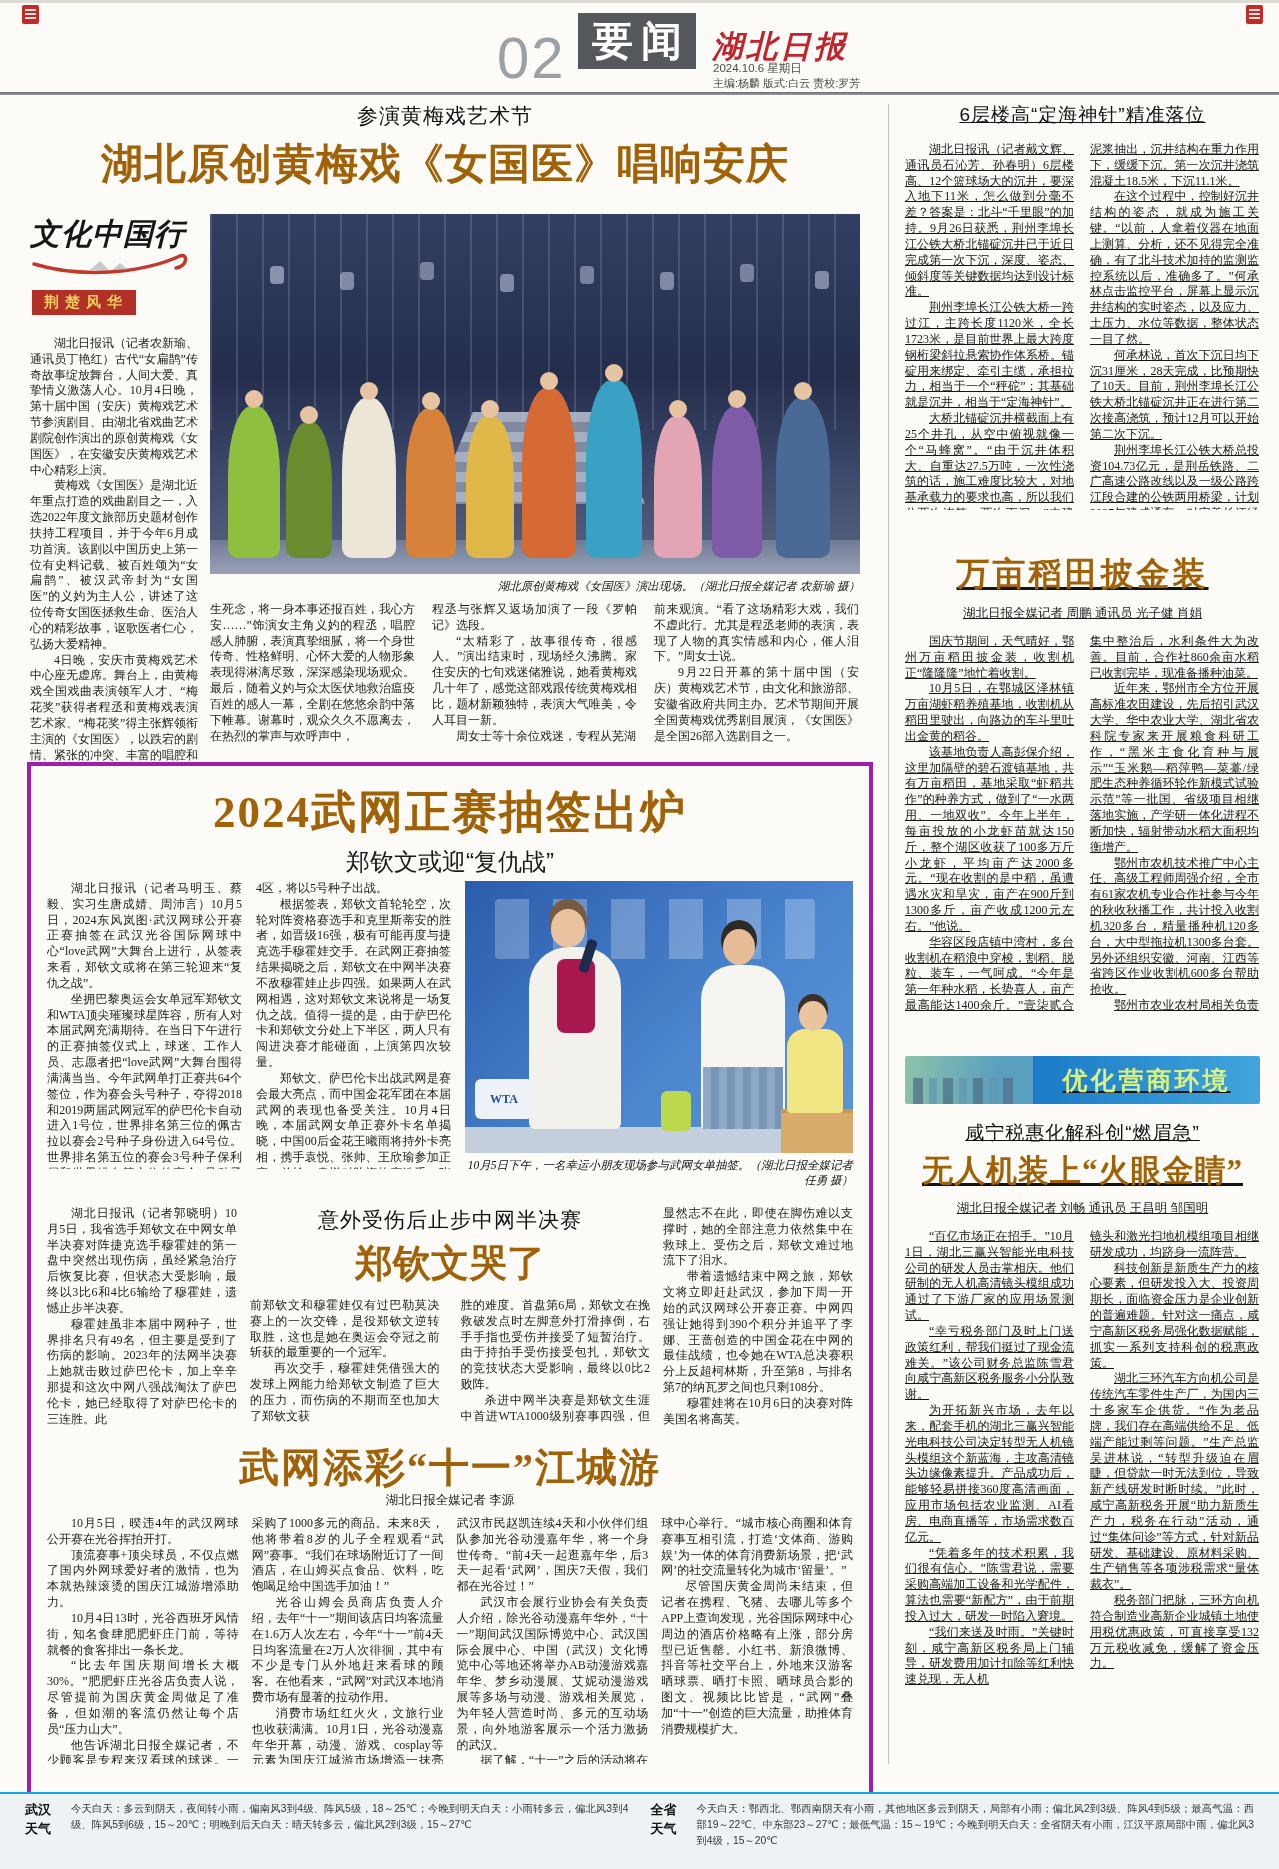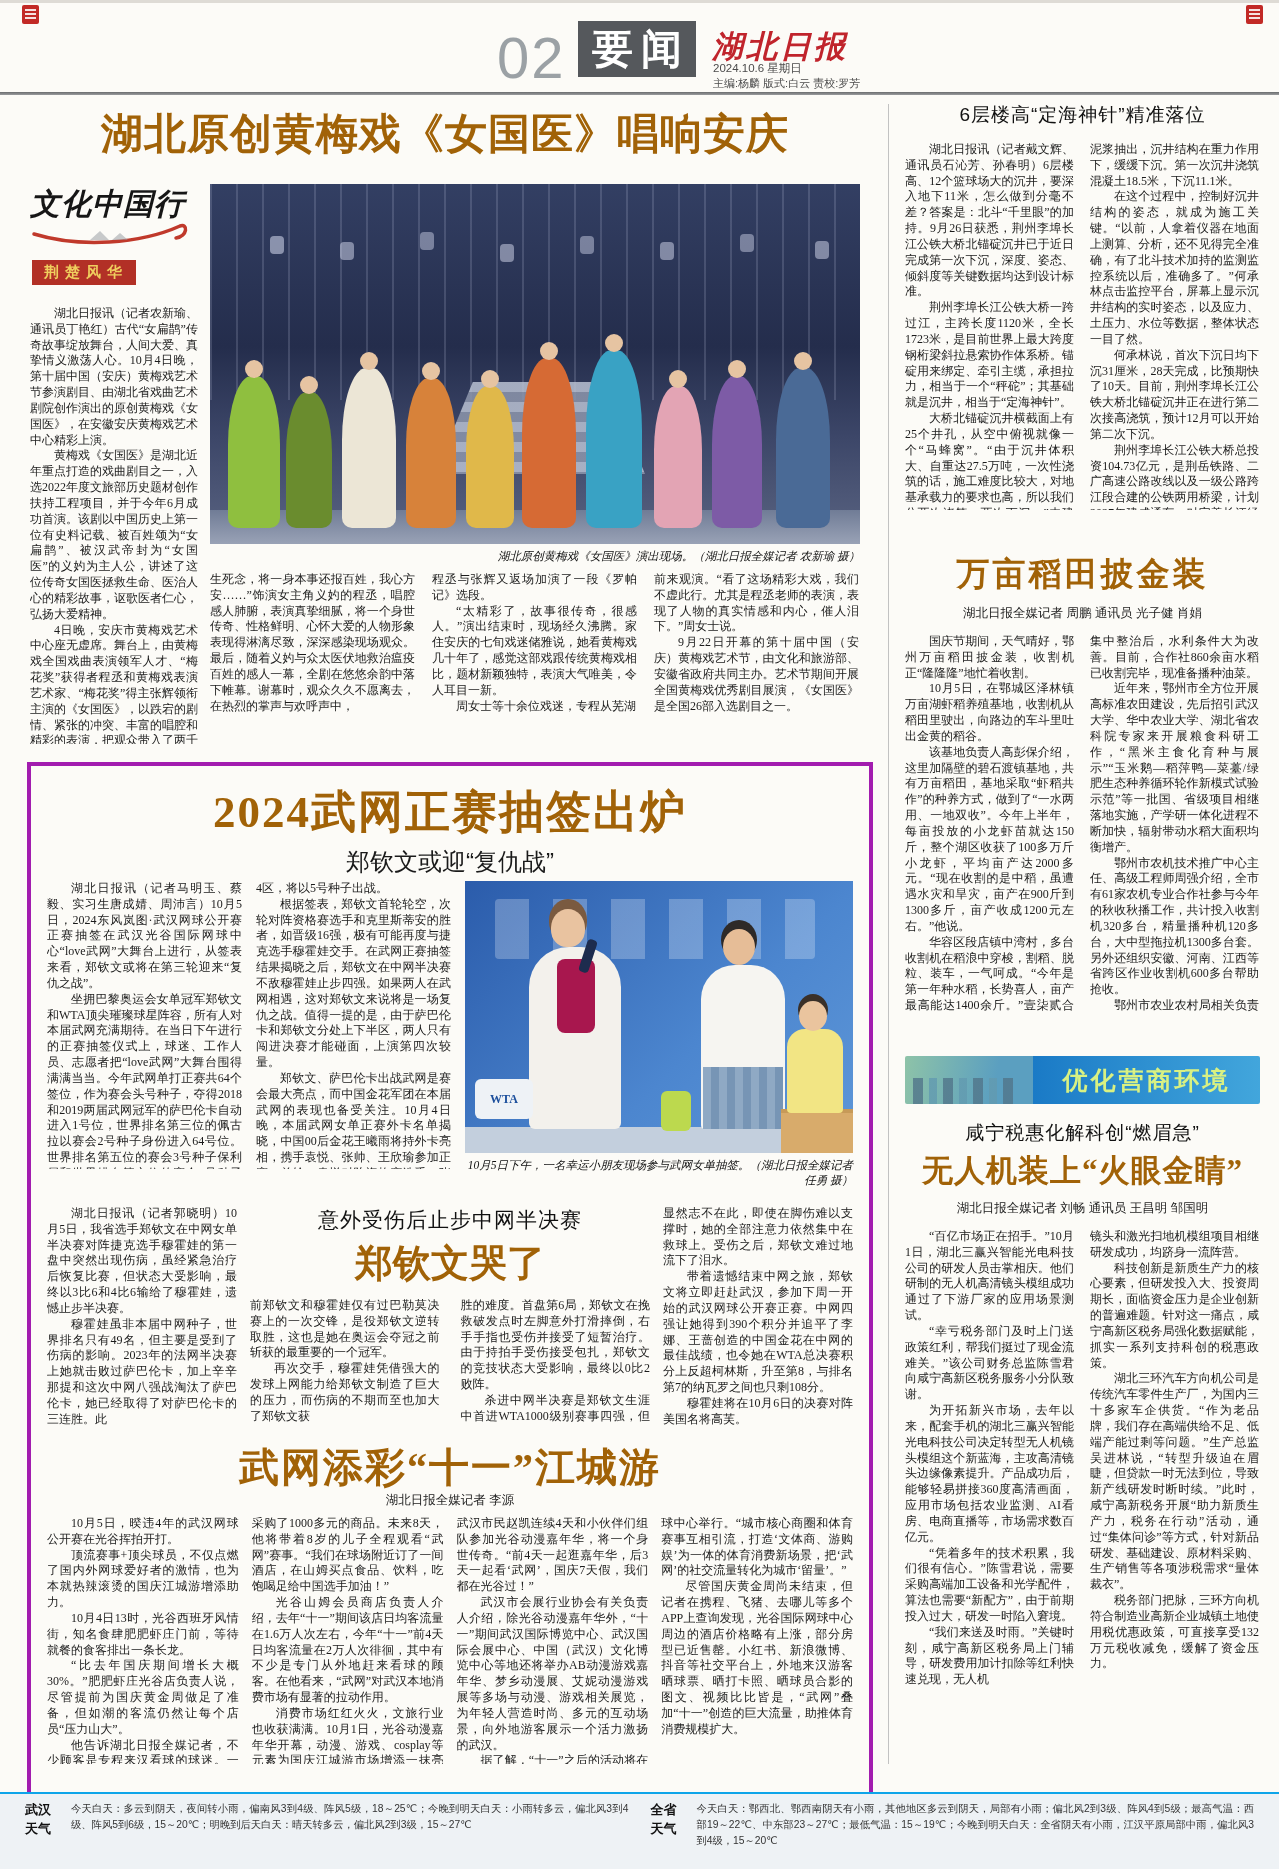--- a/index.html
+++ b/index.html
@@ -10,21 +10,21 @@
   .edge-top { position:absolute; top:0; left:0; width:100%; height:3px; background:#dedbd5; }
   .corner-mark { position:absolute; width:17px; height:19px; background:#c22a26; border-radius:2px; }
   .corner-mark.left { top:5px; left:22px; }
   .corner-mark.right { top:5px; right:16px; }
   .corner-mark::after { content:""; position:absolute; left:3px; top:3px; right:3px; bottom:3px;
          background:repeating-linear-gradient(0deg,#c22a26 0 2px,#f6e2e0 2px 4px); }
 
   
   .pagenum { position:absolute; top:24px; left:497px; font-size:58px; font-weight:300;
              color:#9ba1a5; letter-spacing:2px; }
-  .section-box { position:absolute; top:21px; left:578px; width:118px; height:56px;
+  .section-box { position:absolute; top:13px; left:578px; width:118px; height:56px;
              background:#55585c; color:#fff; display:flex; align-items:center; justify-content:center;
              font-size:41px; font-weight:bold; letter-spacing:8px; padding-left:8px; }
   .masthead { position:absolute; top:26px; left:712px; font-size:31px; font-weight:bold;
              color:#c0242c; letter-spacing:3px; font-style:italic; }
   .m-date { position:absolute; top:61px; left:713px; font-size:11.5px; color:#4b4b4b; }
   .m-staff { position:absolute; top:76px; left:713px; font-size:11px; color:#4b4b4b; }
   .top-rule { position:absolute; top:92px; left:0; width:100%; height:3px;
               background:linear-gradient(#6a6c6e,#9b9d9f); }
 
   
@@ -119,21 +119,21 @@
   #cry-mid .hl { font-size:38px; margin-top:4px; }
   #cry-mid-cols { display:flex; gap:21px; margin-top:9px; }
   #cry-mid-cols .btxt { width:193px; height:126px; }
 
   #tour-hl { position:absolute; top:674px; left:0; width:100%; font-size:40px; letter-spacing:2px; }
   #tour-byline { position:absolute; top:726px; left:0; width:100%; }
   #tour-cols { position:absolute; top:750px; left:16px; right:16px; display:flex; gap:13px; }
   #tour-cols .btxt { width:194px; height:248px; }
 
   
-  #rightcol { position:absolute; left:905px; top:100px; width:355px; }
+  #rightcol { position:absolute; left:905px; top:100px; width:355px;text-decoration:underline; }
   .vrule { position:absolute; left:888px; top:104px; width:1px; height:1660px; background:#c2c2c2; }
   #bridge-kicker { margin-top:2px; font-size:19px; }
   #bridge-hl { font-size:29px; line-height:1.22; margin-top:4px; }
   #bridge-body { display:flex; gap:16px; margin-top:14px; }
   #bridge-body .btxt, #rice-body .btxt, #drone-body .btxt { width:169px; }
   #bridge-body .btxt { height:368px; }
   #rice-hl { margin-top:42px; font-size:33px; letter-spacing:3px; }
   #rice-byline { margin-top:8px; }
   #rice-body { display:flex; gap:16px; margin-top:12px; }
   #rice-body .btxt { height:380px; }
@@ -166,20 +166,21 @@
 <div class="corner-mark right"></div>
 
 <div class="pagenum sans">02</div>
 <div class="section-box sans">要闻</div>
 <div class="masthead">湖北日报</div>
 <div class="m-date sans">2024.10.6 星期日</div>
 <div class="m-staff sans">主编:杨麟 版式:白云 责校:罗芳</div>
 <div class="top-rule"></div>
 
 <div id="opera">
+  <div class="kicker sans">参演黄梅戏艺术节</div>
   <div class="hl">湖北原创黄梅戏《女国医》唱响安庆</div>
   <div id="opera-body">
     <div id="opera-colA">
       <div id="opera-logo">
         <div class="lg-title">文化中国行</div>
         <svg width="160" height="44" viewBox="0 0 160 44">
           <path d="M4 20 C 50 34, 110 30, 150 12 C 158 9, 158 22, 146 24" stroke="#c0392b" stroke-width="3.5" fill="none" stroke-linecap="round"></path>
           <path d="M60 26 l10 -9 l9 9 z M82 26 l8 -7 l8 7 z" fill="#9aa0a6" opacity="0.55"></path>
         </svg>
         <div class="lg-seal">荆楚风华</div>

